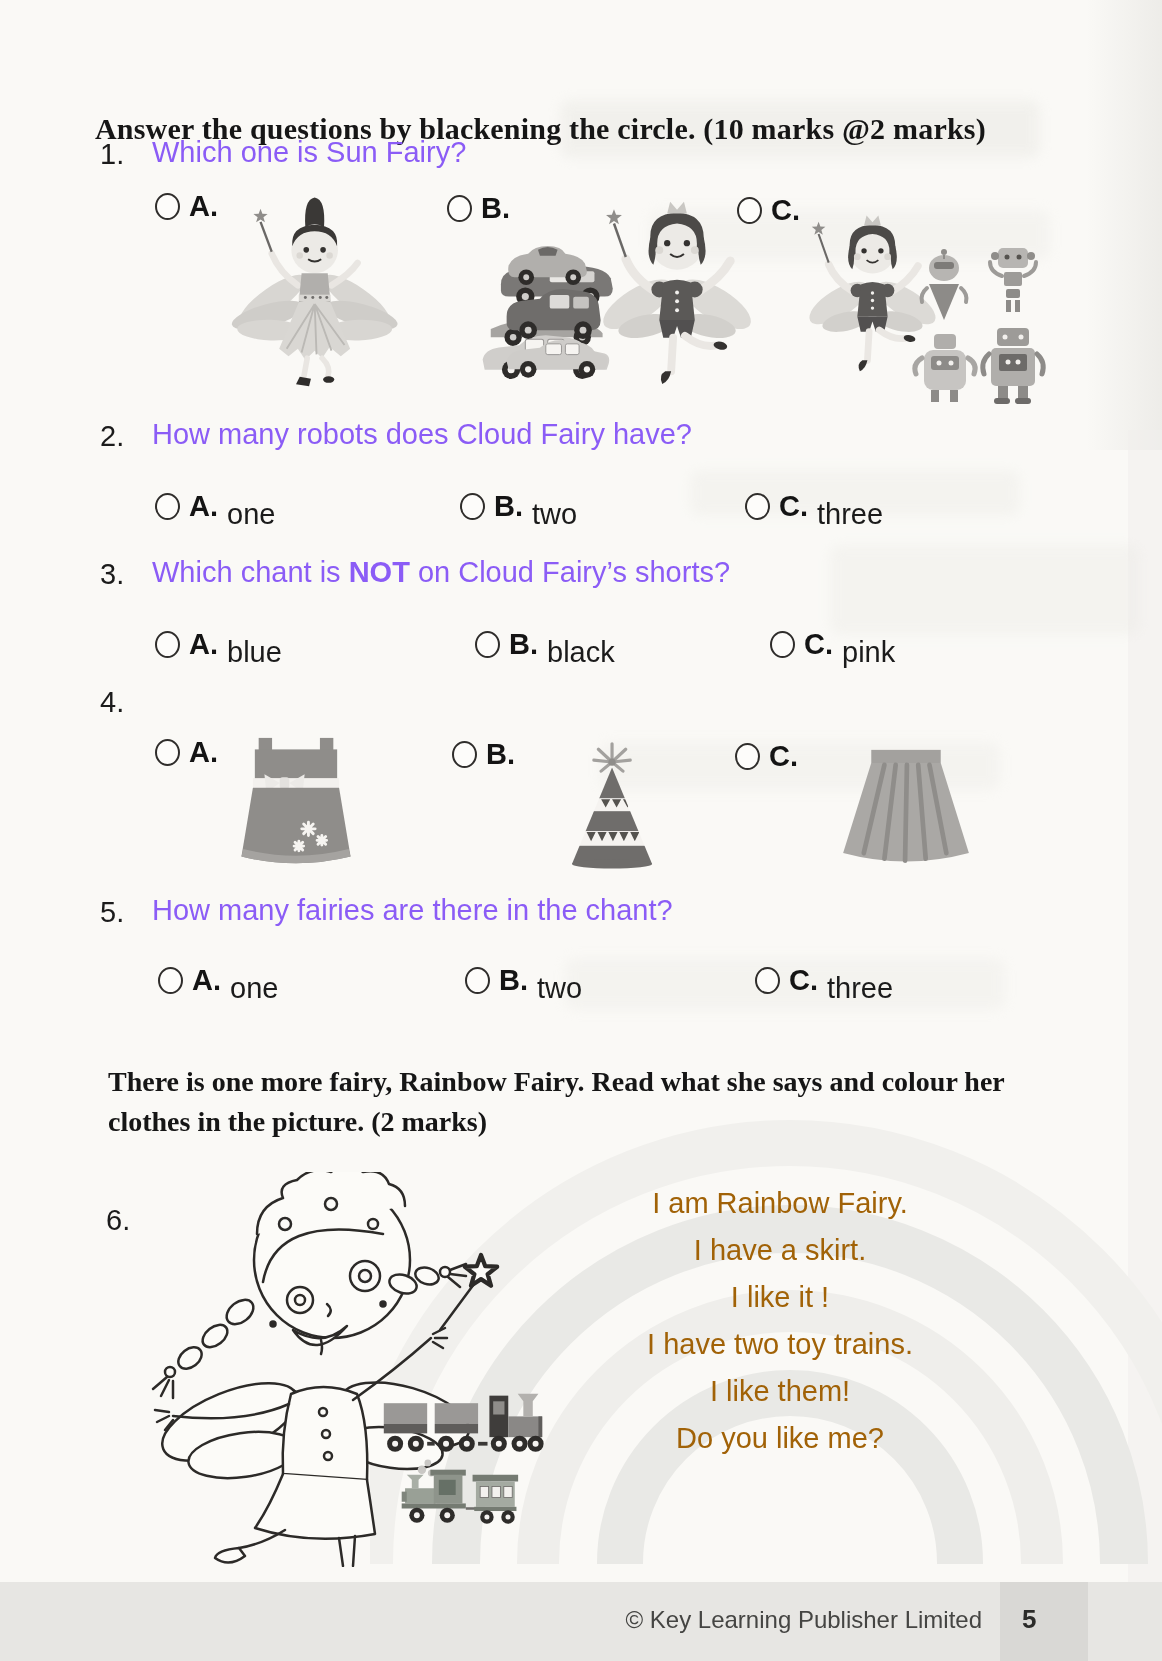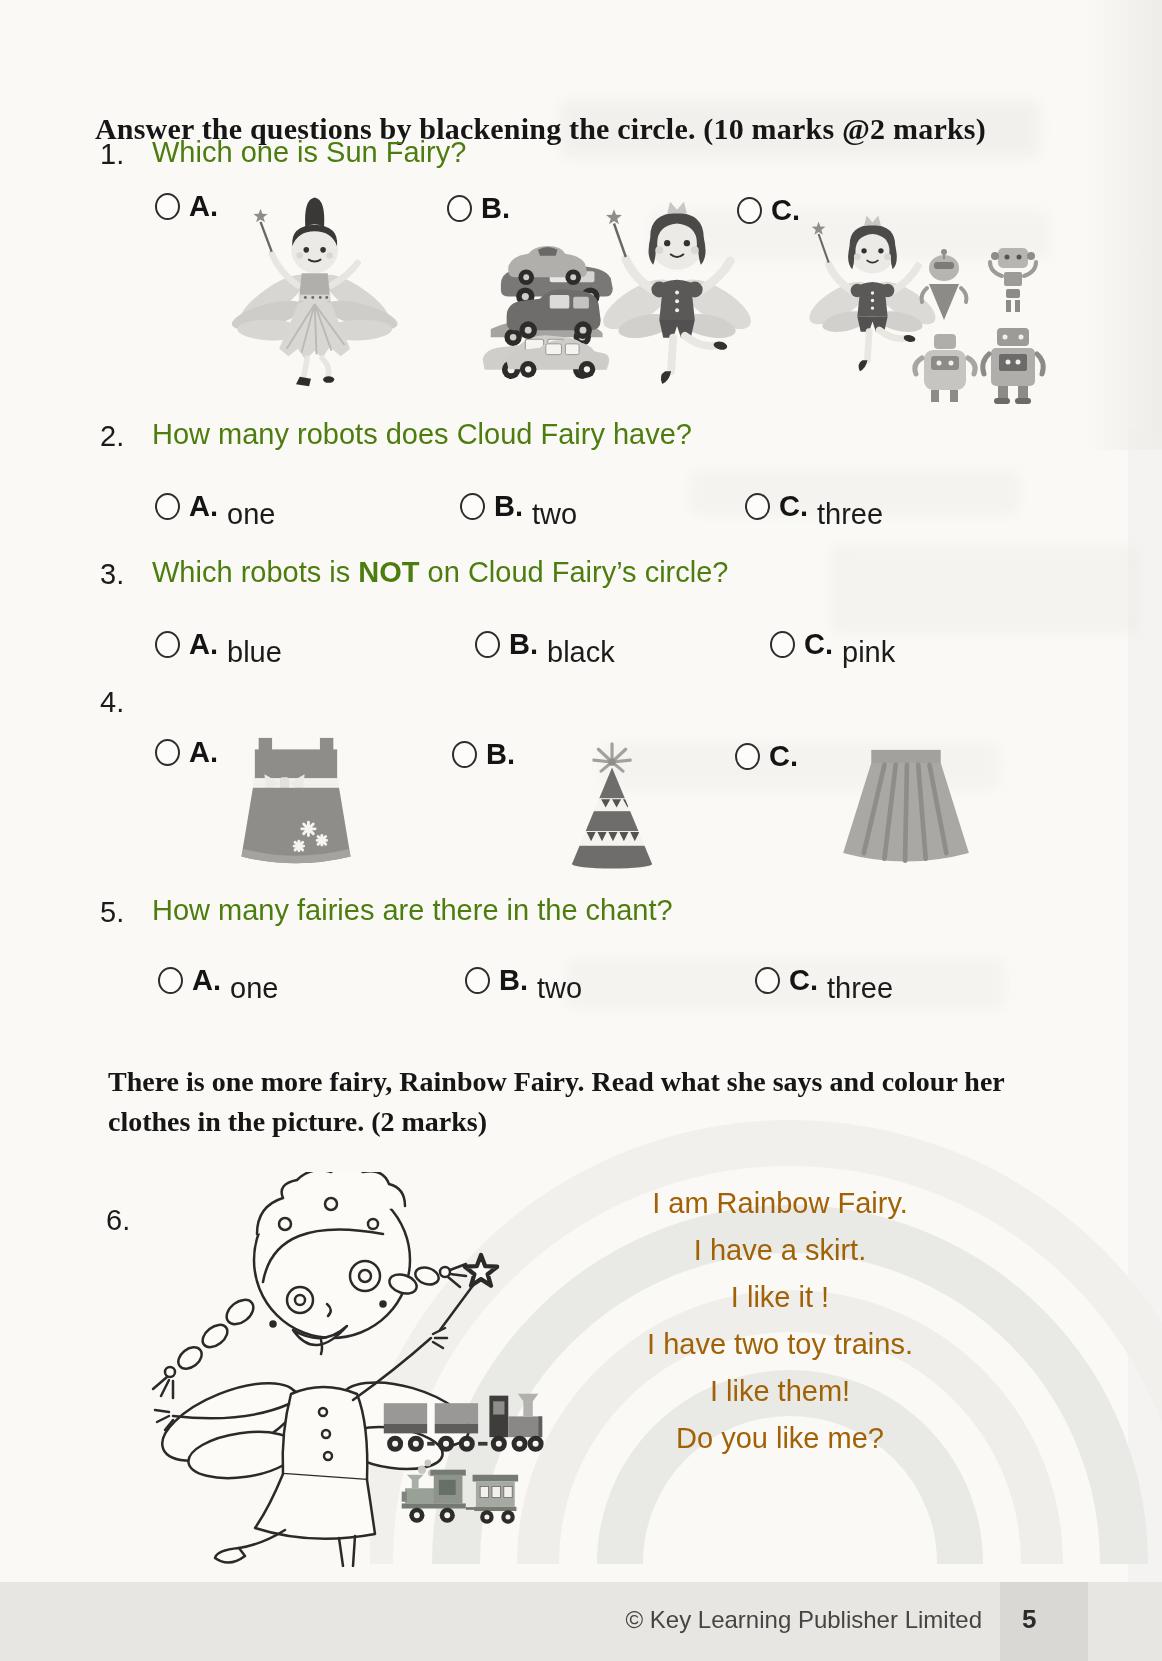--- a/index.html
+++ b/index.html
@@ -2,21 +2,21 @@
 <html><head>
 <meta charset="utf-8">
 <style>
   html,body{margin:0;padding:0;background:#e9e8e5;}
   .page{position:relative;width:1162px;height:1661px;background:#faf9f6;overflow:hidden;
         font-family:"Liberation Sans", sans-serif;color:#1c1c1c;}
   .abs{position:absolute;}
   .serif{font-family:"Liberation Serif", serif;font-weight:bold;color:#161616;}
   .header-line{font-size:30px;letter-spacing:.2px;}
   .qnum{font-size:29px;color:#1b1b1b;}
-  .qtext{font-size:29px;color:#4d7c0f;white-space:nowrap;}
+  .qtext{font-size:29px;color:#8b5cf6;white-space:nowrap;}
   .qtext b{font-weight:800;}
   .opt{display:flex;align-items:center;gap:9px;white-space:nowrap;}
   .circle{display:inline-block;width:25px;height:27px;border:2.5px solid #2f2d2b;border-radius:50%;
           background:#fdfcfa;box-sizing:border-box;flex:0 0 auto;}
   .letter{font-size:29px;font-weight:bold;color:#141414;}
   .olabel{font-size:29px;color:#1b1b1b;margin-top:16px;}
   .img{position:absolute;}
   .speech{position:absolute;left:545px;top:1180px;width:470px;text-align:center;
           font-size:29px;line-height:47px;color:#a16207;}
   .speech div{white-space:nowrap;}
@@ -285,21 +285,21 @@
     <span class="olabel">two</span>
   </div>
   <div class="abs opt" style="left:745px;top:482px;">
     <span class="circle"></span>
     <span class="letter">C.</span>
     <span class="olabel">three</span>
   </div>
 
   <div class="abs qnum" style="left:100px;top:558px;">3.</div>
   <div class="abs qtext" style="left:152px;top:556px;">
-    <span>Which robots is </span><b>NOT</b><span> on Cloud Fairy’s circle?</span>
+    <span>Which chant is </span><b>NOT</b><span> on Cloud Fairy’s shorts?</span>
   </div>
   <div class="abs opt" style="left:155px;top:620px;">
     <span class="circle"></span>
     <span class="letter">A.</span>
     <span class="olabel">blue</span>
   </div>
   <div class="abs opt" style="left:475px;top:620px;">
     <span class="circle"></span>
     <span class="letter">B.</span>
     <span class="olabel">black</span>

